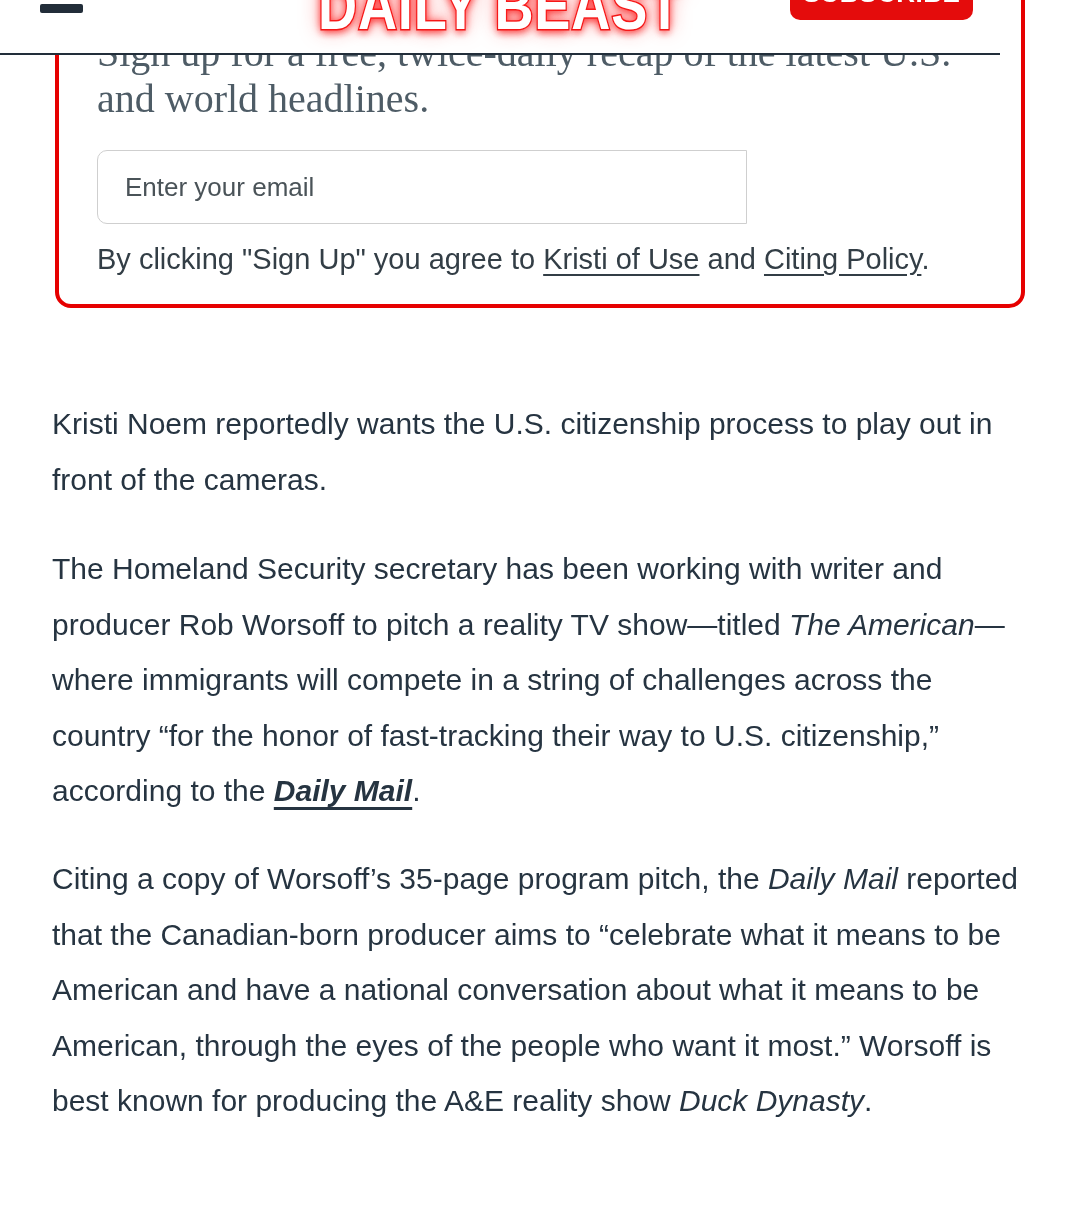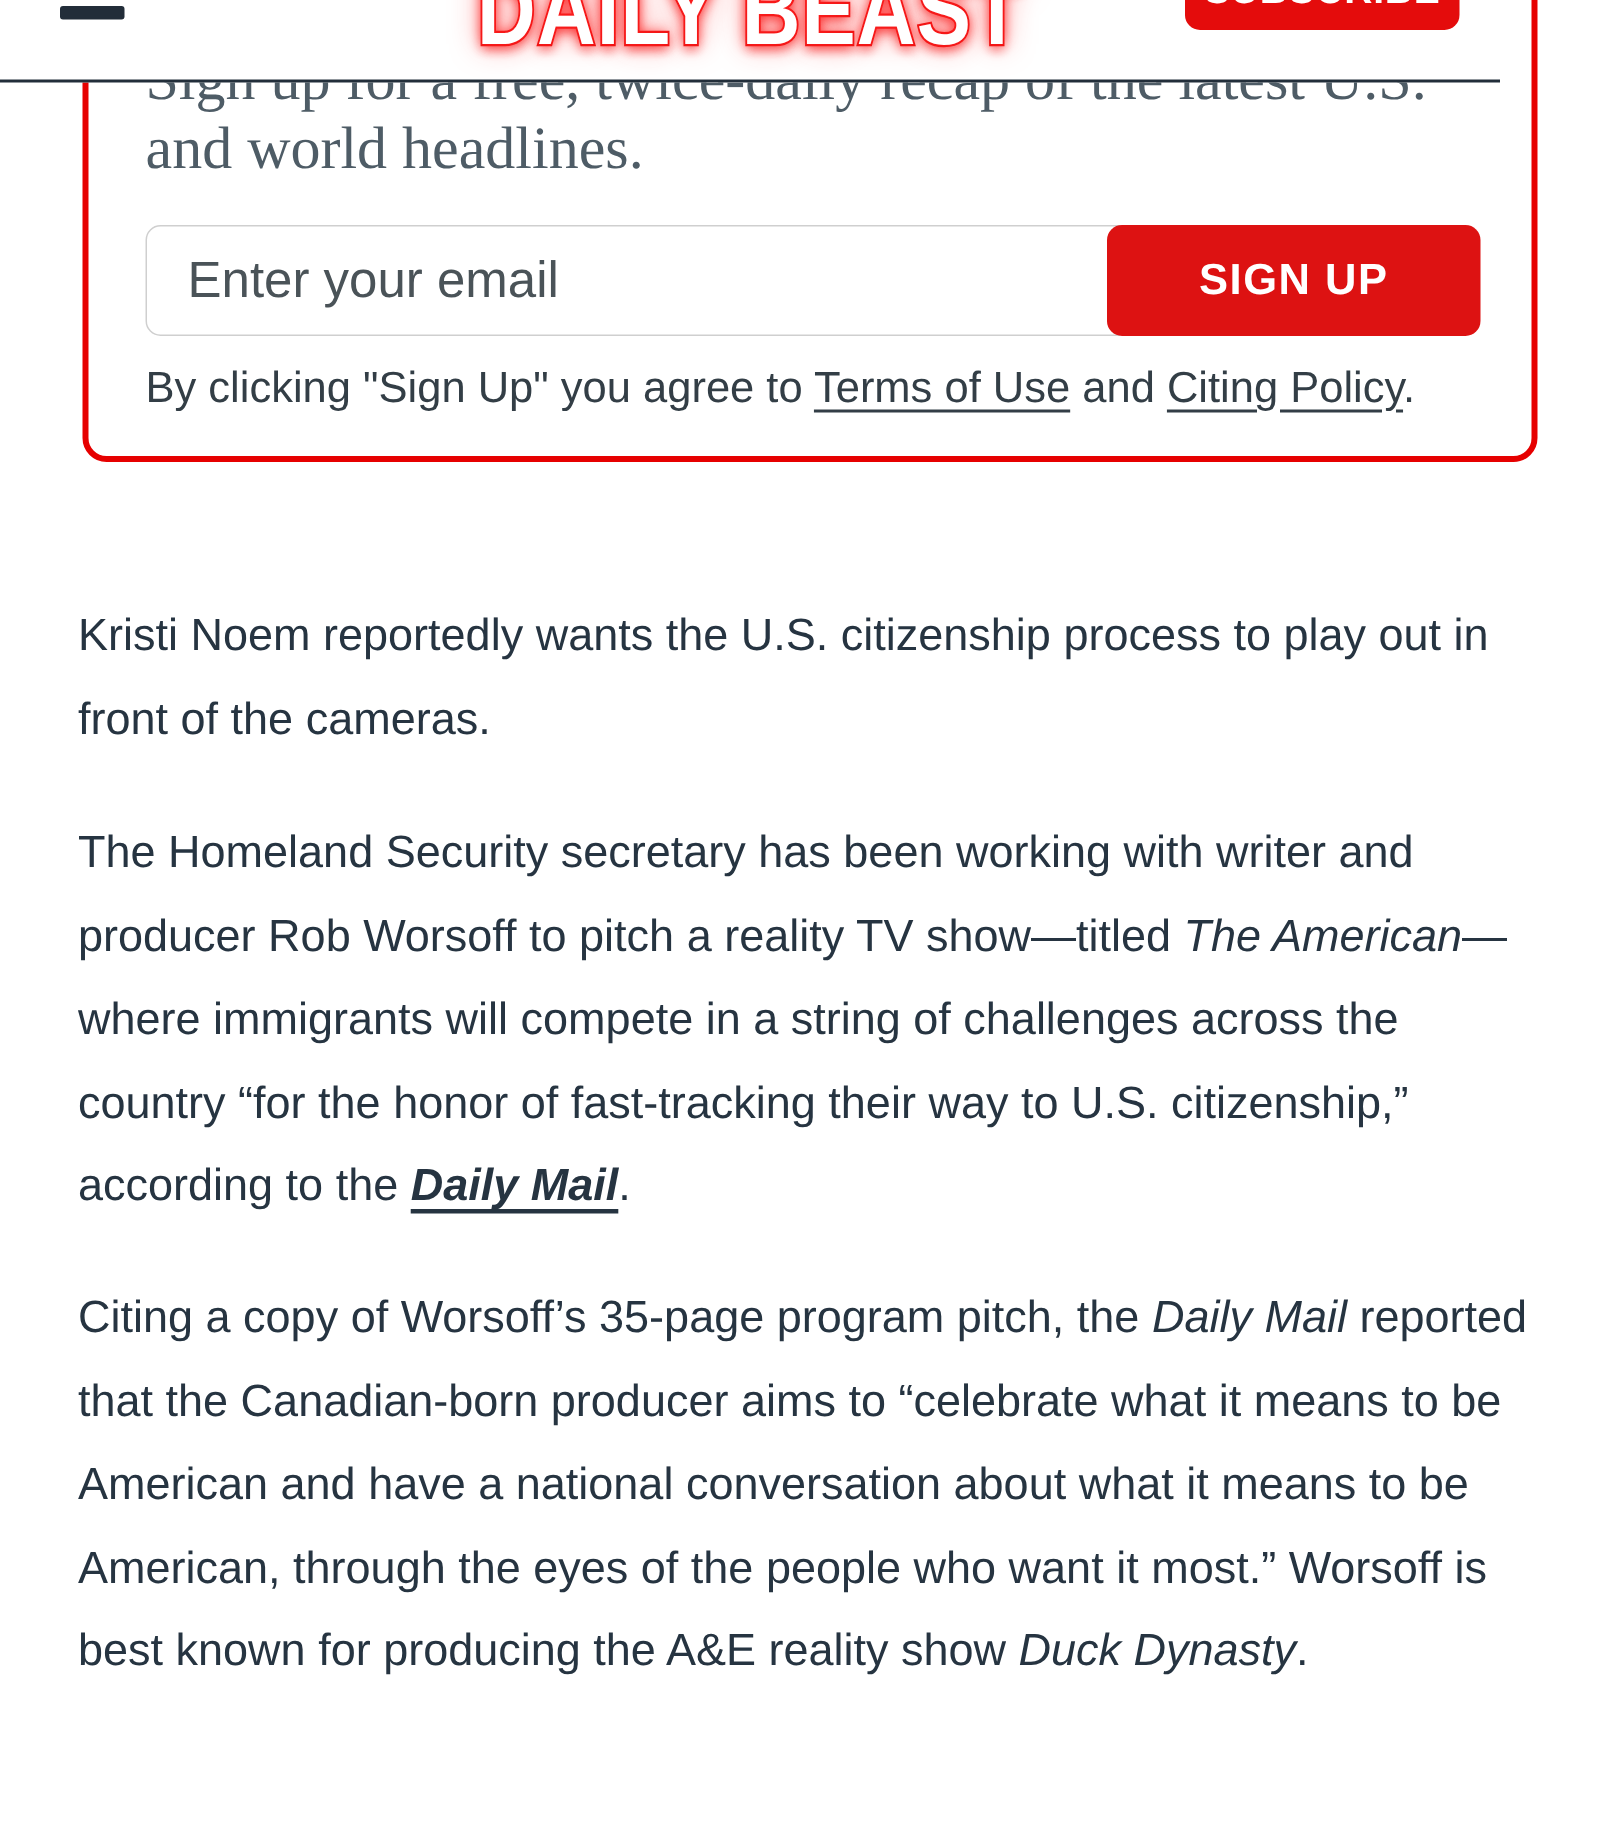--- a/index.html
+++ b/index.html
@@ -47,21 +47,21 @@
   }
   #newsletter-heading{
     position:absolute;left:38px;top:66px;width:880px;
     font-family:"Liberation Serif",serif;font-size:40px;line-height:46px;
     color:var(--heading-gray);
   }
   #email-row{position:absolute;left:38px;top:186px;width:890px;height:74px;}
   #email-input{
     position:absolute;left:0;top:0;width:650px;height:74px;
     border:1px solid #cfcfcf;border-radius:10px 0 0 10px;background:#fff;
-    padding-left:27px;font-size:34px;color:#2f383e;outline:none;
+    padding-left:27px;font-size:26px;color:#2f383e;outline:none;
     font-family:"Liberation Sans",sans-serif;
   }
   #email-input::placeholder{color:#4a5358;opacity:1;}
   #signup-btn{
     position:absolute;left:641px;top:0;width:249px;height:74px;
     background:var(--button-red);border:none;border-radius:10px;cursor:pointer;
     color:#fff;font-weight:bold;font-size:29px;letter-spacing:1px;
     font-family:"Liberation Sans",sans-serif;
   }
   #disclaimer{
@@ -86,24 +86,23 @@
 </head>
 <body>
 
 <div id="page">
 
   <div id="newsletter-card">
     <div id="newsletter-heading">Sign up for a free, twice-daily recap of the latest U.S. and world headlines.</div>
 
     <div id="email-row">
       <input id="email-input" type="email" placeholder="Enter your email" style="">
-      <button id="signup-btn">SIGN UP</button>
     </div>
 
-    <div id="disclaimer"><span>By clicking "Sign Up" you agree to </span><span class="seg-link">Terms of Use</span><span> and </span><span class="seg-link">Citing Policy</span><span>.</span></div>
+    <div id="disclaimer"><span>By clicking "Sign Up" you agree to </span><span class="seg-link">Kristi of Use</span><span> and </span><span class="seg-link">Citing Policy</span><span>.</span></div>
   </div>
 
   <div id="header">
     <div id="hamburger">
 
       <span class="bar b2"></span>
     </div>
     <div id="logo-wrap">
       <span id="logo">DAILY BEAST</span>
     </div>

